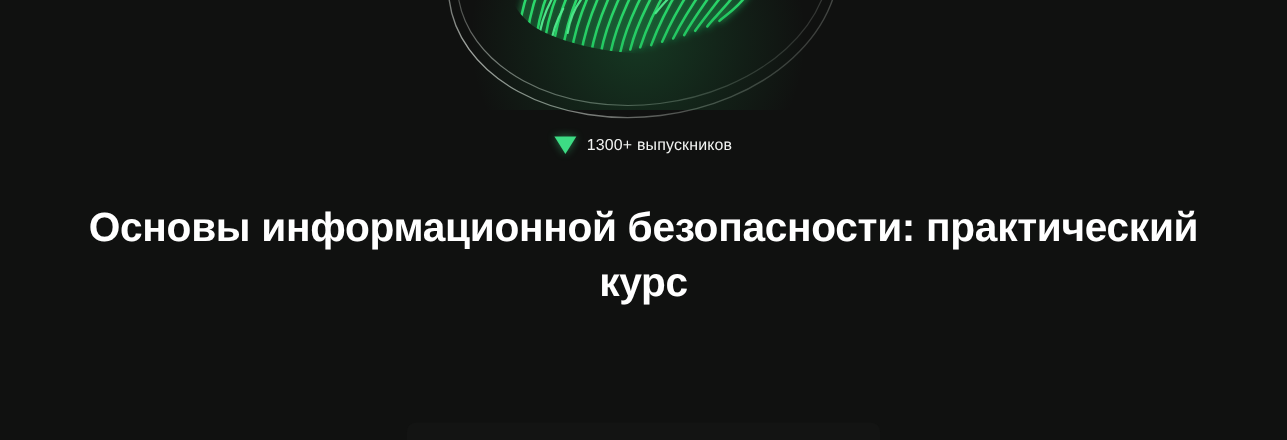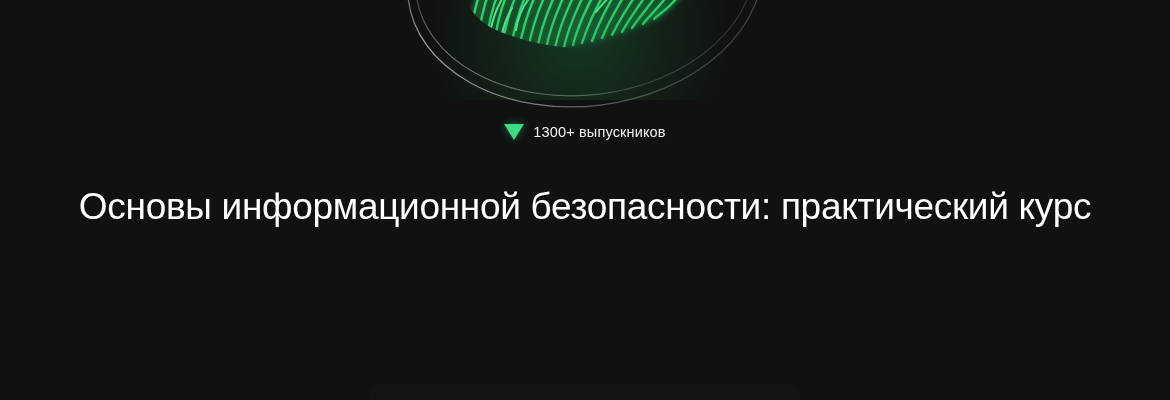--- a/index.html
+++ b/index.html
@@ -63,21 +63,21 @@
 
   
   .title {
     position:absolute;
     left:50%; top:182px;
     transform:translateX(-50%);
     width:1030px;
     text-align:center;
     font-size:37px;
     line-height:50px;
-    font-weight:400;
+    font-weight:700;
     color:#ffffff;
     letter-spacing:-0.3px;
   }
 
   
   .desc {
     position:absolute;
     left:50%; top:293px;
     transform:translateX(-50%);
     width:1060px;

